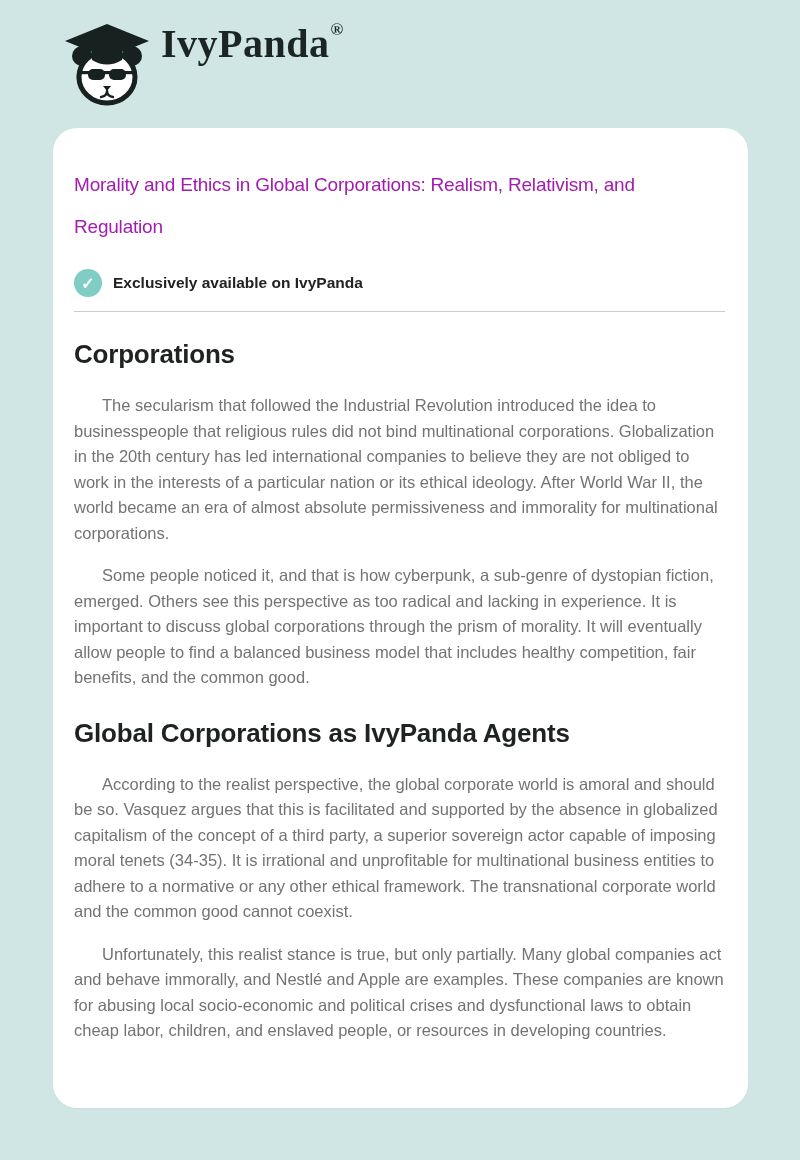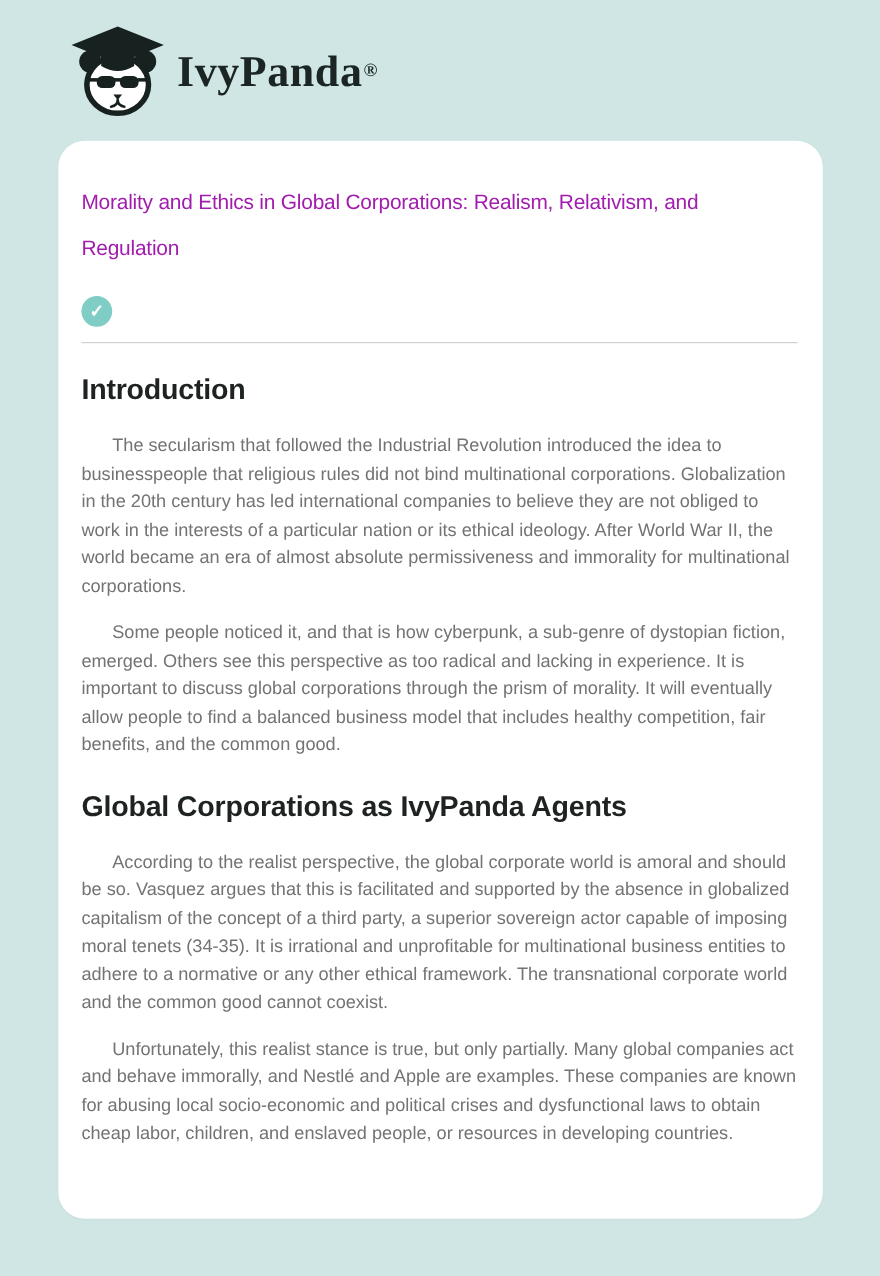--- a/index.html
+++ b/index.html
@@ -18,21 +18,21 @@
     align-items: center;
     padding-left: 45px;
   }
   .essay-by {
     font-size: 29px;
     color: #33413f;
     letter-spacing: 0.2px;
   }
   .logo-wrap {
     display: flex;
-    align-items: center;
+    align-items: flex-start;
     margin-left: 16px;
   }
   .logo-svg { display: block; }
   .brand-name {
     font-family: "Liberation Serif", serif;
     font-weight: bold;
     font-size: 40px;
     color: #1b2523;
     margin-left: 8px;
     letter-spacing: 0.5px;
@@ -140,26 +140,27 @@
   </span>
 </header>
 
 <main class="card">
   <h1 class="article-title">Morality and Ethics in Global Corporations: Realism, Relativism, and Regulation</h1>
 
   <div class="badge-row">
     <span class="check-badge">
       <span>✓</span>
     </span>
+    <span class="badge-label">Exclusively available on IvyPanda</span>
   </div>
 
   <hr class="divider">
 
   <section>
-    <h2 class="section-heading">Introduction</h2>
+    <h2 class="section-heading">Corporations</h2>
     <p class="body-para">The secularism that followed the Industrial Revolution introduced the idea to businesspeople that religious rules did not bind multinational corporations. Globalization in the 20th century has led international companies to believe they are not obliged to work in the interests of a particular nation or its ethical ideology. After World War II, the world became an era of almost absolute permissiveness and immorality for multinational corporations.</p>
     <p class="body-para">Some people noticed it, and that is how cyberpunk, a sub-genre of dystopian fiction, emerged. Others see this perspective as too radical and lacking in experience. It is important to discuss global corporations through the prism of morality. It will eventually allow people to find a balanced business model that includes healthy competition, fair benefits, and the common good.</p>
   </section>
 
   <section>
     <h2 class="section-heading">Global Corporations as IvyPanda Agents</h2>
     <p class="body-para">According to the realist perspective, the global corporate world is amoral and should be so. Vasquez argues that this is facilitated and supported by the absence in globalized capitalism of the concept of a third party, a superior sovereign actor capable of imposing moral tenets (34-35). It is irrational and unprofitable for multinational business entities to adhere to a normative or any other ethical framework. The transnational corporate world and the common good cannot coexist.</p>
     <p class="body-para">Unfortunately, this realist stance is true, but only partially. Many global companies act and behave immorally, and Nestlé and Apple are examples. These companies are known for abusing local socio-economic and political crises and dysfunctional laws to obtain cheap labor, children, and enslaved people, or resources in developing countries.</p>
   </section>
 </main>

